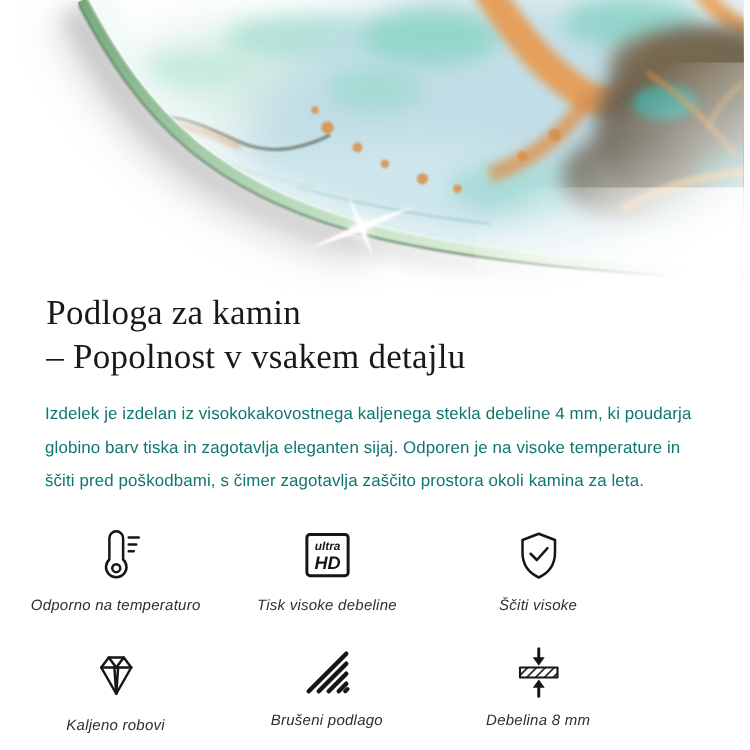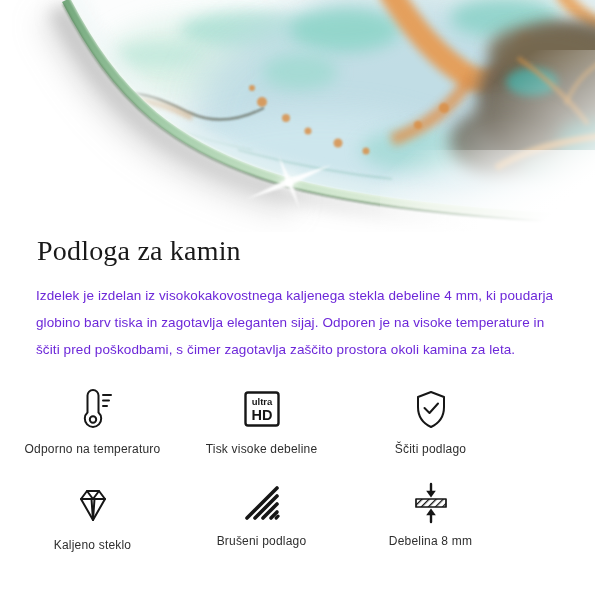--- a/index.html
+++ b/index.html
@@ -10,28 +10,28 @@
   .hero{position:absolute;top:0;left:0;width:600px;height:232px;}
   .hero svg{display:block;}
   .content{position:absolute;top:230px;left:0;width:600px;}
   .title{
     margin:3px 0 0 0;padding:0 40px 0 37px;
     font-family:"Liberation Serif", serif;font-weight:400;
     font-size:28px;line-height:35px;color:#191919;letter-spacing:.2px;
   }
   .desc{
     margin:14px 0 0 0;padding:0 38px 0 36px;
-    font-size:13.5px;line-height:27px;color:#6d28d9;letter-spacing:.1px;
+    font-size:13.5px;line-height:27px;color:#0f766e;letter-spacing:.1px;
   }
   .features{
     margin:21px 0 0 8px;width:508px;
     display:grid;grid-template-columns:repeat(3,169px);
     row-gap:24px;
   }
-  .feature{display:flex;flex-direction:column;align-items:center;}
+  .feature{display:flex;flex-direction:column;align-items:center;font-style:italic;}
   .icon-box{height:50px;display:flex;align-items:center;justify-content:center;}
   .feature-label{
     margin-top:8px;font-size:12px;color:#2e2e2e;letter-spacing:.2px;
     text-align:left;white-space:nowrap;
   }
   .ico{stroke:#161616;fill:none;stroke-width:2;stroke-linecap:round;stroke-linejoin:round;}
 </style>
 </head>
 <body>
 
@@ -142,20 +142,21 @@
         <path d="M243,182 L289,178.6 L335,182 L289,185.4 Z" fill="#ffffff" opacity=".95" filter="url(#b1)"></path>
         <path d="M289,154 L291.6,182 L289,210 L286.4,182 Z" fill="#ffffff" opacity=".9" filter="url(#b1)"></path>
         <circle cx="289" cy="182" r="3.2" fill="#ffffff" filter="url(#b1)"></circle>
       </g>
     </svg>
   </div>
 
   <div class="content">
     <h1 class="title">
       <span style="display:block">Podloga za kamin</span>
+      <span style="display:block">– Popolnost v vsakem detajlu</span>
     </h1>
     <p class="desc">Izdelek je izdelan iz visokokakovostnega kaljenega stekla debeline 4 mm, ki poudarja globino barv tiska in zagotavlja eleganten sijaj. Odporen je na visoke temperature in ščiti pred poškodbami, s čimer zagotavlja zaščito prostora okoli kamina za leta.</p>
 
     <div class="features">
 
       <div class="feature">
         <div class="icon-box">
           <svg width="46" height="46" viewBox="0 0 46 46" class="ico">
             <path d="M17.5,9.5 a5.5,5.5 0 0 1 11,0 V26.6 a8.2,8.2 0 1 1 -11,0 Z"></path>
             <circle cx="23" cy="33.5" r="3.2"></circle>
@@ -176,33 +177,33 @@
         <div class="feature-label">Tisk visoke debeline</div>
       </div>
 
       <div class="feature">
         <div class="icon-box">
           <svg width="42" height="42" viewBox="0 0 42 42" class="ico">
             <path d="M21,4 L34,9 V19 C34,29 28.5,35.5 21,39 C13.5,35.5 8,29 8,19 V9 Z"></path>
             <path d="M14.5,20 L19.5,25 L28,15.5"></path>
           </svg>
         </div>
-        <div class="feature-label">Ščiti podlago</div>
+        <div class="feature-label">Ščiti visoke</div>
       </div>
 
       <div class="feature">
         <div class="icon-box">
           <svg width="40" height="38" viewBox="0 0 40 38" class="ico">
             <path d="M8,13 L14,5 H26 L32,13 L20,34 Z"></path>
             <path d="M8,13 H32"></path>
             <path d="M14,5 L20,13 L26,5"></path>
             <path d="M18.5,13 L20,34 M21.5,13 L20,34"></path>
           </svg>
         </div>
-        <div class="feature-label">Kaljeno steklo</div>
+        <div class="feature-label">Kaljeno robovi</div>
       </div>
 
       <div class="feature">
         <div class="icon-box" style="height:46px">
           <svg width="36" height="36" viewBox="0 0 36 36" class="ico" stroke-linecap="butt">
             <path d="M3,33 L33,3" stroke-width="3.6"></path>
             <path d="M11,33 L33,11" stroke-width="3.6"></path>
             <path d="M19,33 L33,19" stroke-width="3.6"></path>
             <path d="M27,33 L33,27" stroke-width="3.6"></path>
             <path d="M32.2,33 L34,31.2" stroke-width="3.2"></path>

